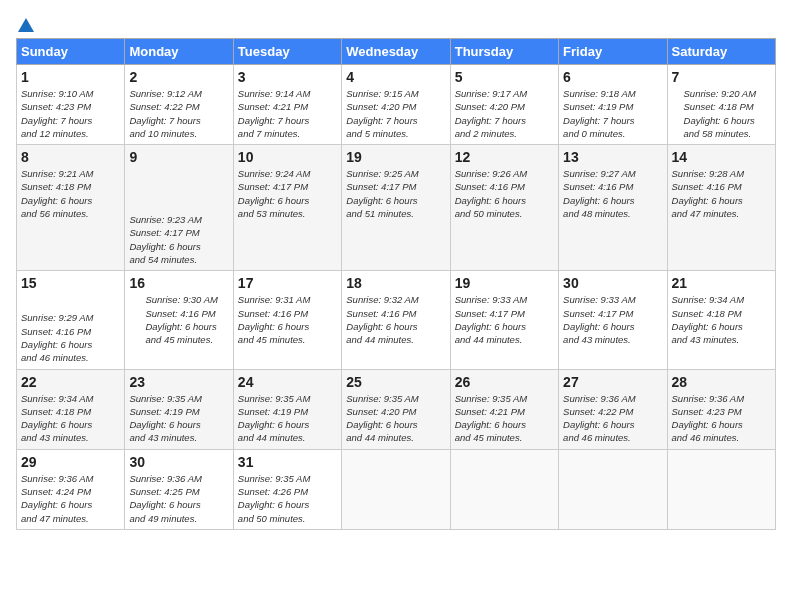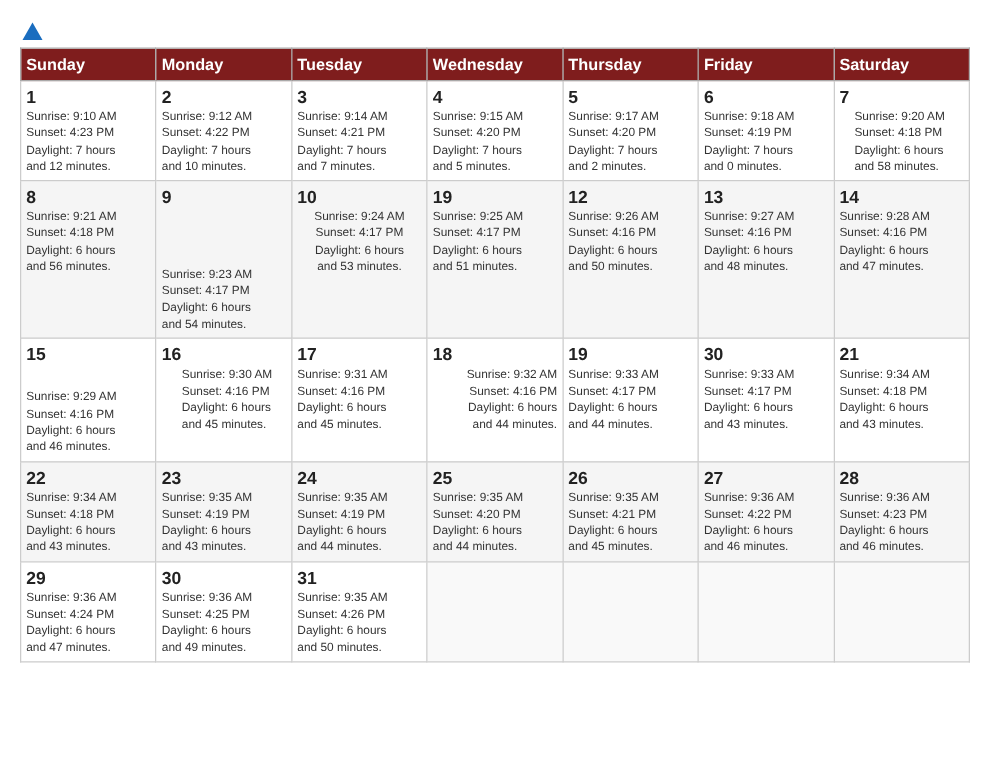--- a/index.html
+++ b/index.html
@@ -32,21 +32,21 @@
     .cal-subtitle {
       font-size: 16px;
       color: #555;
     }
     table {
       width: 100%;
       border-collapse: collapse;
       font-size: 10px;
     }
     thead tr th {
-      background: #7f1d1d;
+      background: #3b82f6;
       color: #fff;
       text-align: left;
       padding: 5px 4px;
       font-size: 13px;
       font-weight: bold;
       border: 1px solid #aaa;
     }
     tbody tr td {
       border: 1px solid #ccc;
       vertical-align: top;
@@ -62,20 +62,21 @@
       font-size: 14px;
       font-weight: bold;
       color: #222;
       display: block;
       margin-bottom: 2px;
     }
     .day-detail {
       color: #333;
       font-size: 9.5px;
       line-height: 1.4;
+      font-style: italic;
     }
     .empty-cell {
       background: #f9f9f9 !important;
     }
   </style>
 </head>
 <body>
 
 <div class="header-row">
   <div class="logo">
@@ -167,21 +168,21 @@
         </td>
         <td>
           <span class="day-num">9</span>
           <div class="day-detail" style="white-space: pre-line; margin-top: 48px;">Sunrise: 9:23 AM
 Sunset: 4:17 PM
 Daylight: 6 hours
 and 54 minutes.</div>
         </td>
         <td>
           <span class="day-num">10</span>
-          <div class="day-detail" style="white-space: pre-line; text-align: center;">Sunrise: 9:24 AM
+          <div class="day-detail" style="white-space: pre-line;">Sunrise: 9:24 AM
 Sunset: 4:17 PM
 Daylight: 6 hours
 and 53 minutes.</div>
         </td>
         <td>
           <span class="day-num">19</span>
           <div class="day-detail" style="white-space: pre-line;">Sunrise: 9:25 AM
 Sunset: 4:17 PM
 Daylight: 6 hours
 and 51 minutes.</div>
@@ -225,21 +226,21 @@
         </td>
         <td>
           <span class="day-num">17</span>
           <div class="day-detail" style="white-space: pre-line;">Sunrise: 9:31 AM
 Sunset: 4:16 PM
 Daylight: 6 hours
 and 45 minutes.</div>
         </td>
         <td>
           <span class="day-num">18</span>
-          <div class="day-detail" style="white-space: pre-line; text-align: right;">Sunrise: 9:32 AM
+          <div class="day-detail" style="white-space: pre-line;">Sunrise: 9:32 AM
 Sunset: 4:16 PM
 Daylight: 6 hours
 and 44 minutes.</div>
         </td>
         <td>
           <span class="day-num">19</span>
           <div class="day-detail" style="white-space: pre-line;">Sunrise: 9:33 AM
 Sunset: 4:17 PM
 Daylight: 6 hours
 and 44 minutes.</div>

